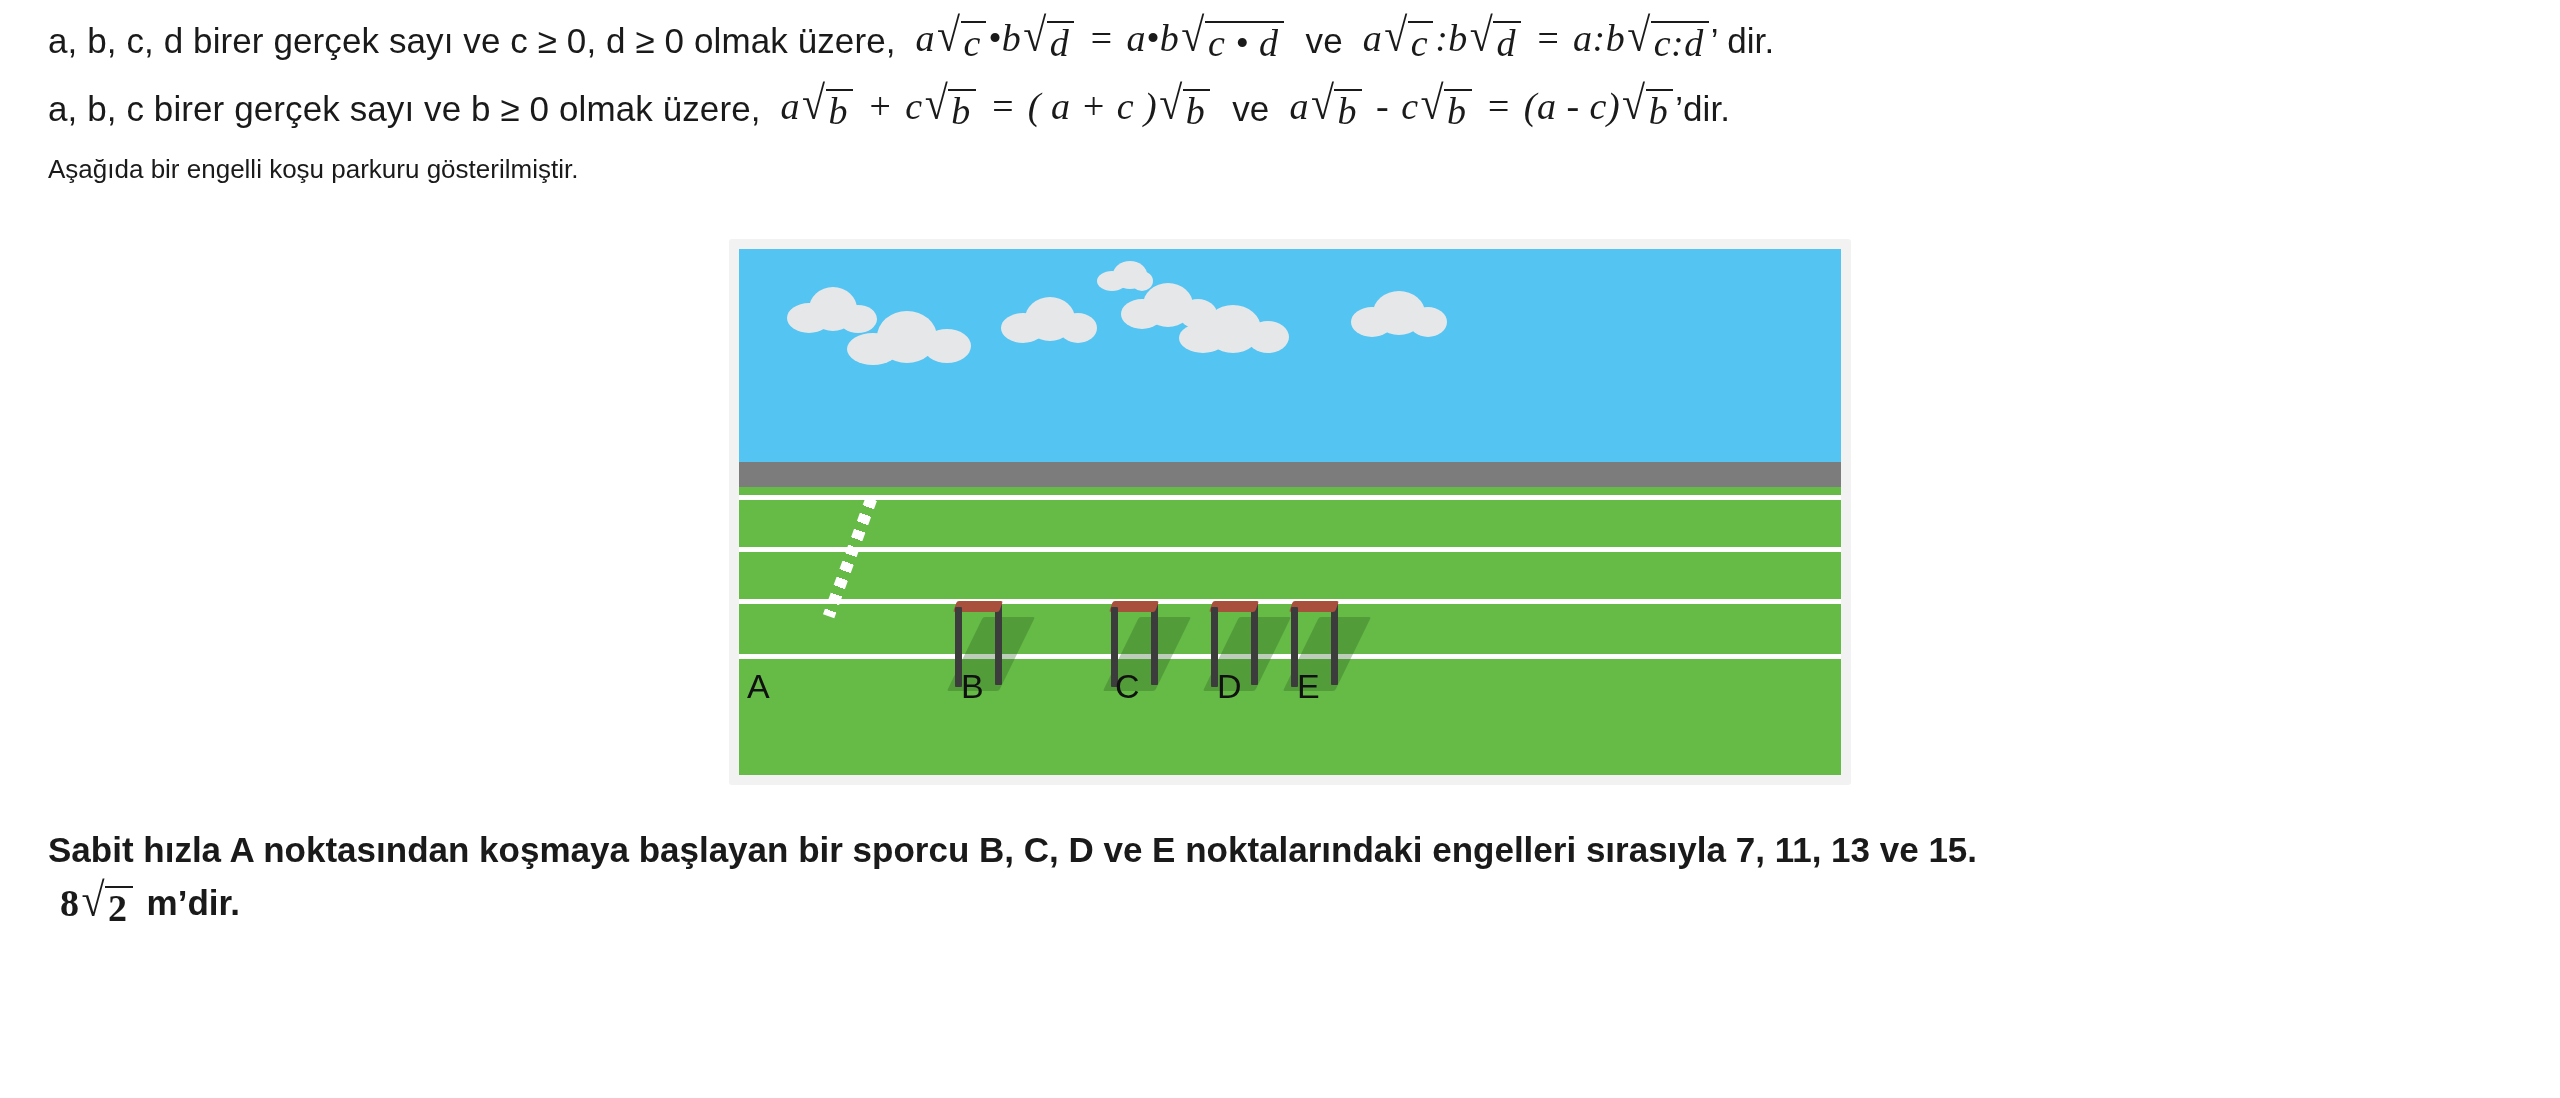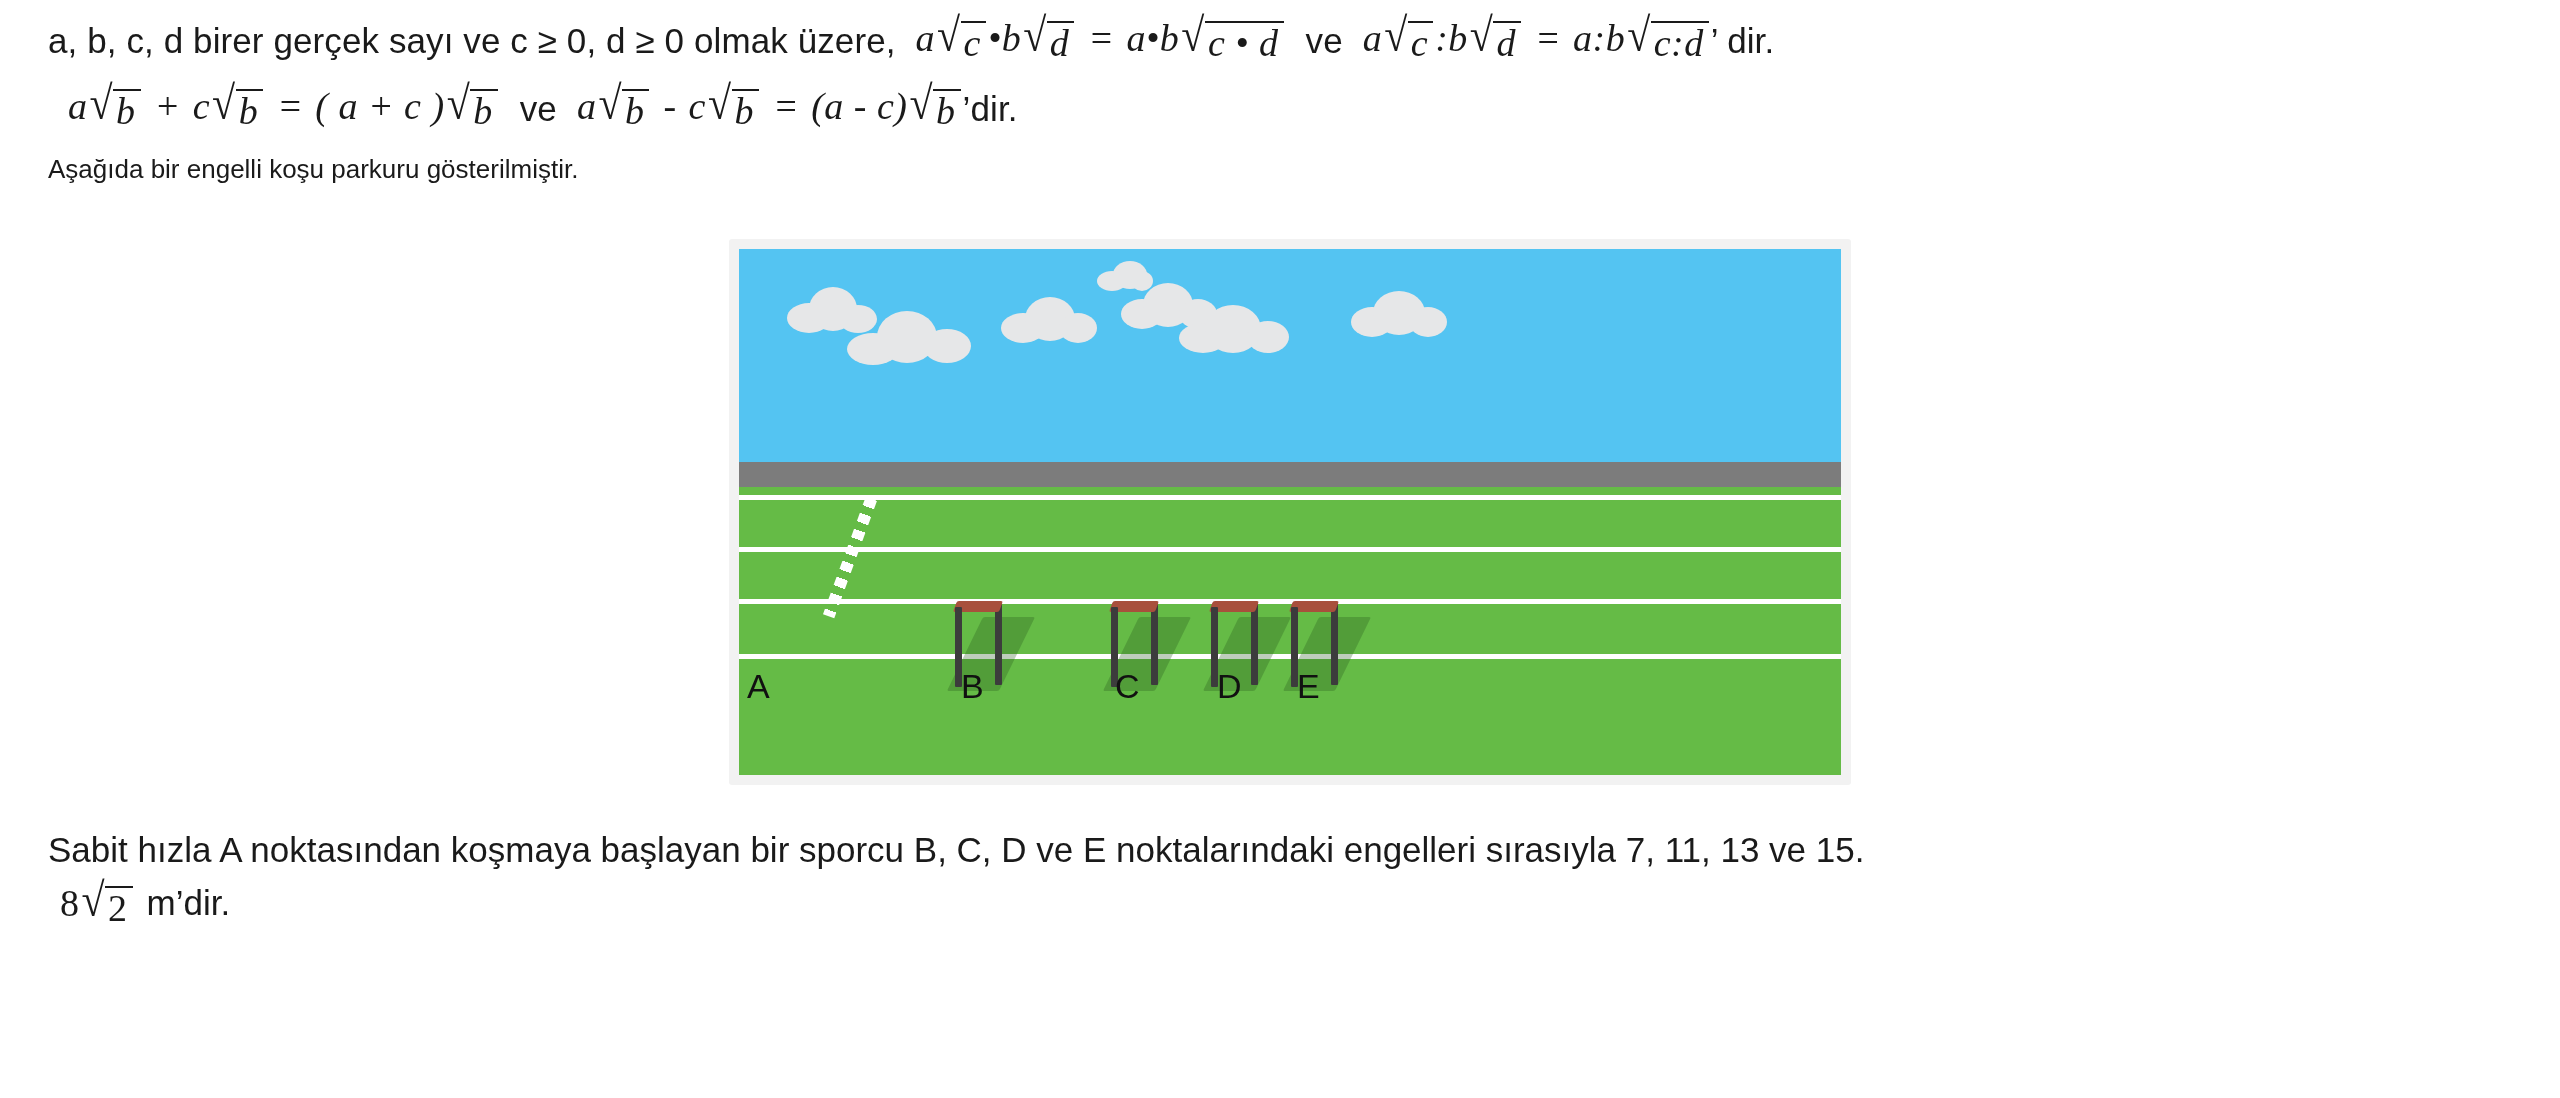--- a/index.html
+++ b/index.html
@@ -181,20 +181,21 @@
     color: #111;
     font-family: "Liberation Sans", sans-serif;
   }
 
   
   .para {
     font-size: 35px;
     line-height: 1.45;
     margin-top: 7px;
     white-space: nowrap;
+    font-weight: bold;
   }
   .para .l2 { display: flex; align-items: center; }
 </style>
 </head>
 <body>
 
 <div class="page">
 
   <div class="rule-line">
     <span class="plain">a, b, c, d birer gerçek sayı ve c ≥ 0, d ≥ 0 olmak üzere,</span>
@@ -223,20 +224,21 @@
           <span class="rad">d</span>
         </span><span class="gap-s"></span><span>=</span><span class="gap-s"></span><span>a:b</span><span class="sqrt">
           <span class="sign">√</span>
           <span class="rad">c:d</span>
         </span>
     </span>
     <span class="plain">’ dir.</span>
   </div>
 
   <div class="rule-line">
+    <span class="plain">a, b, c birer gerçek sayı ve b ≥ 0 olmak üzere,</span>
     <span class="gap-m"></span>
     <span class="mathitalic">
       <span>a</span><span class="sqrt">
           <span class="sign">√</span>
           <span class="rad">b</span>
         </span><span class="gap-s"></span><span>+</span><span class="gap-s"></span><span>c</span><span class="sqrt">
           <span class="sign">√</span>
           <span class="rad">b</span>
         </span><span class="gap-s"></span><span>=</span><span class="gap-s"></span><span>( a + c )</span><span class="sqrt">
           <span class="sign">√</span>

